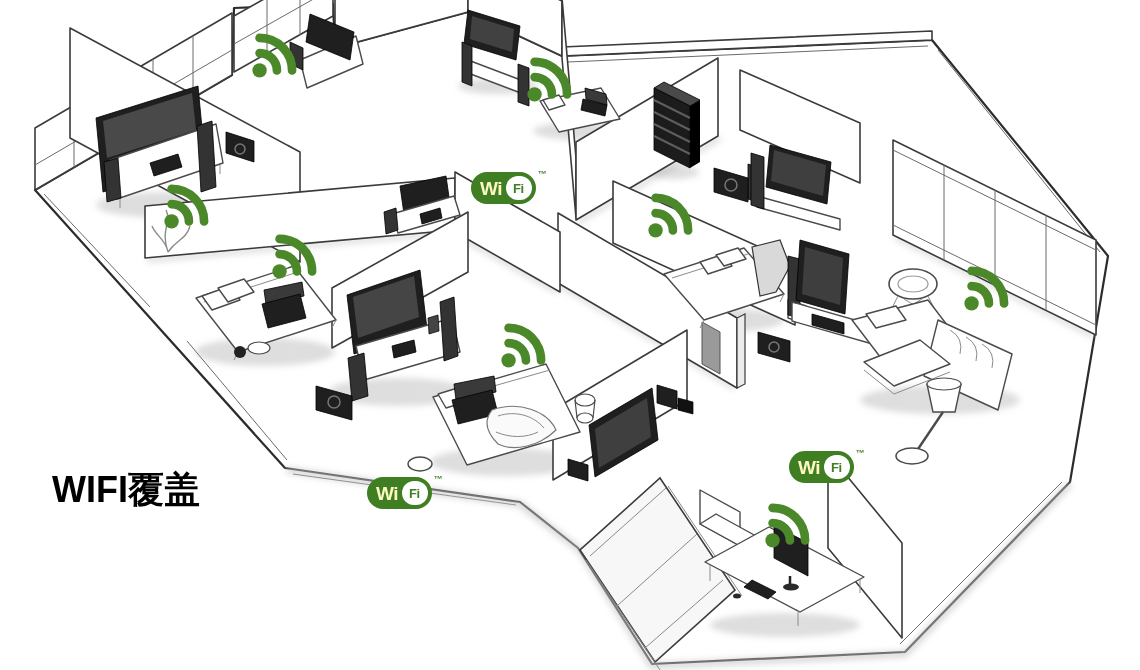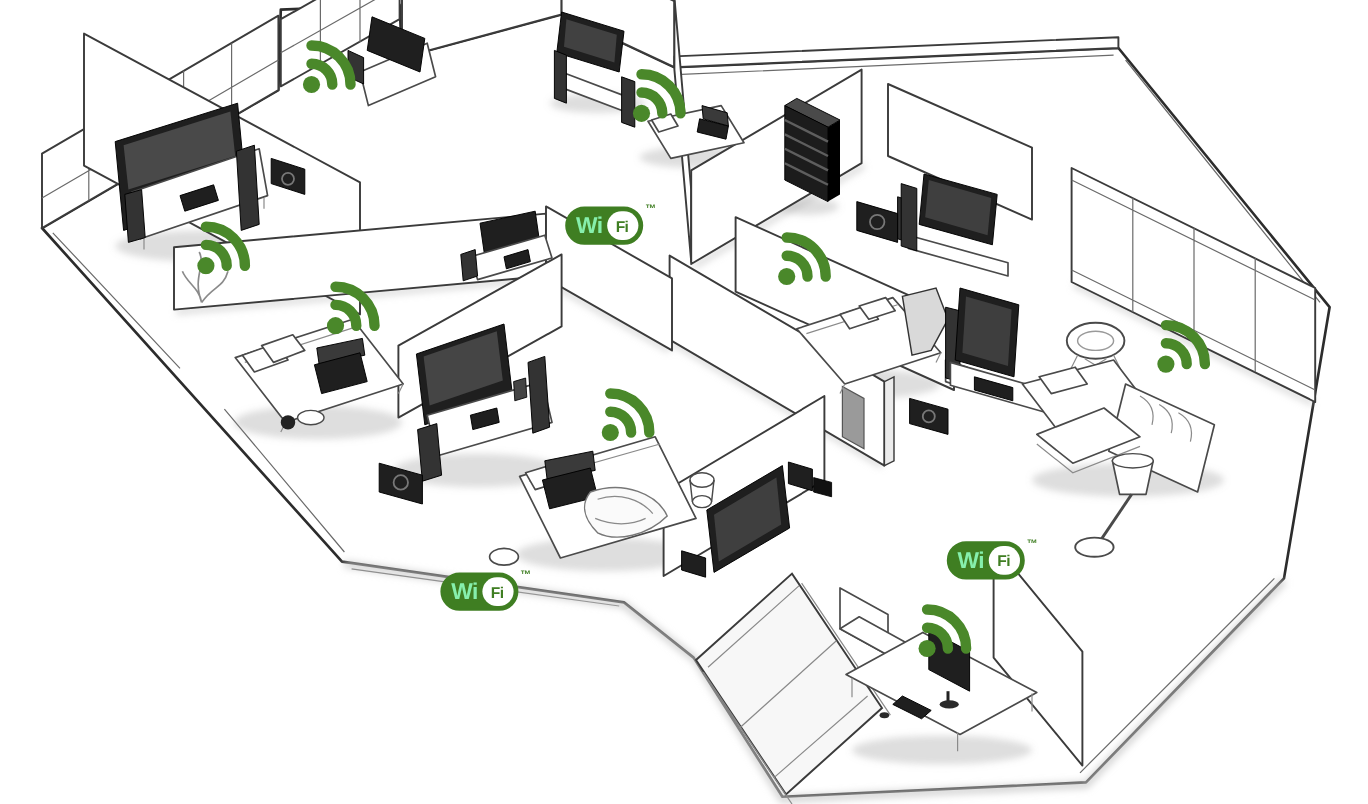--- a/index.html
+++ b/index.html
@@ -26,21 +26,21 @@
   
   .wifi-logo{position:absolute;display:flex;align-items:flex-start;}
   .logo-center{left:471px;top:172px;}
   .logo-bottom-center{left:367px;top:477px;}
   .logo-bottom-right{left:789px;top:451px;}
   .capsule{
     display:flex;align-items:center;height:32px;background:var(--logo-green);
     border:2px solid var(--logo-green);border-radius:17px;box-sizing:border-box;
     padding-left:7px;
   }
-  .wi{color:#86efac;font-weight:bold;font-size:19px;line-height:1;padding-right:4px;letter-spacing:-0.5px;}
+  .wi{color:#fef9c3;font-weight:bold;font-size:19px;line-height:1;padding-right:4px;letter-spacing:-0.5px;}
   .fi-bubble{
     background:#fff;color:var(--logo-green);font-weight:bold;font-size:13px;line-height:1;
     border-radius:14px;height:24px;display:flex;align-items:center;
     padding:0 8px 0 7px;margin:2px 2px 2px 0;letter-spacing:-0.5px;
   }
   .tm{color:var(--logo-green);font-size:9px;font-weight:bold;line-height:1;margin:-2px 0 0 2px;}
   
   #caption{
     position:absolute;left:52px;top:466px;color:#000;
     font-size:36px;font-weight:bold;letter-spacing:0px;white-space:nowrap;
@@ -328,13 +328,14 @@
   </div>
 
   <div class="wifi-logo logo-bottom-right">
     <div class="capsule">
       <span class="wi">Wi</span>
       <span class="fi-bubble">Fi</span>
     </div>
     <span class="tm">™</span>
   </div>
 
+  <div id="caption">WIFI覆盖</div>
 </div>
 
 </body></html>

